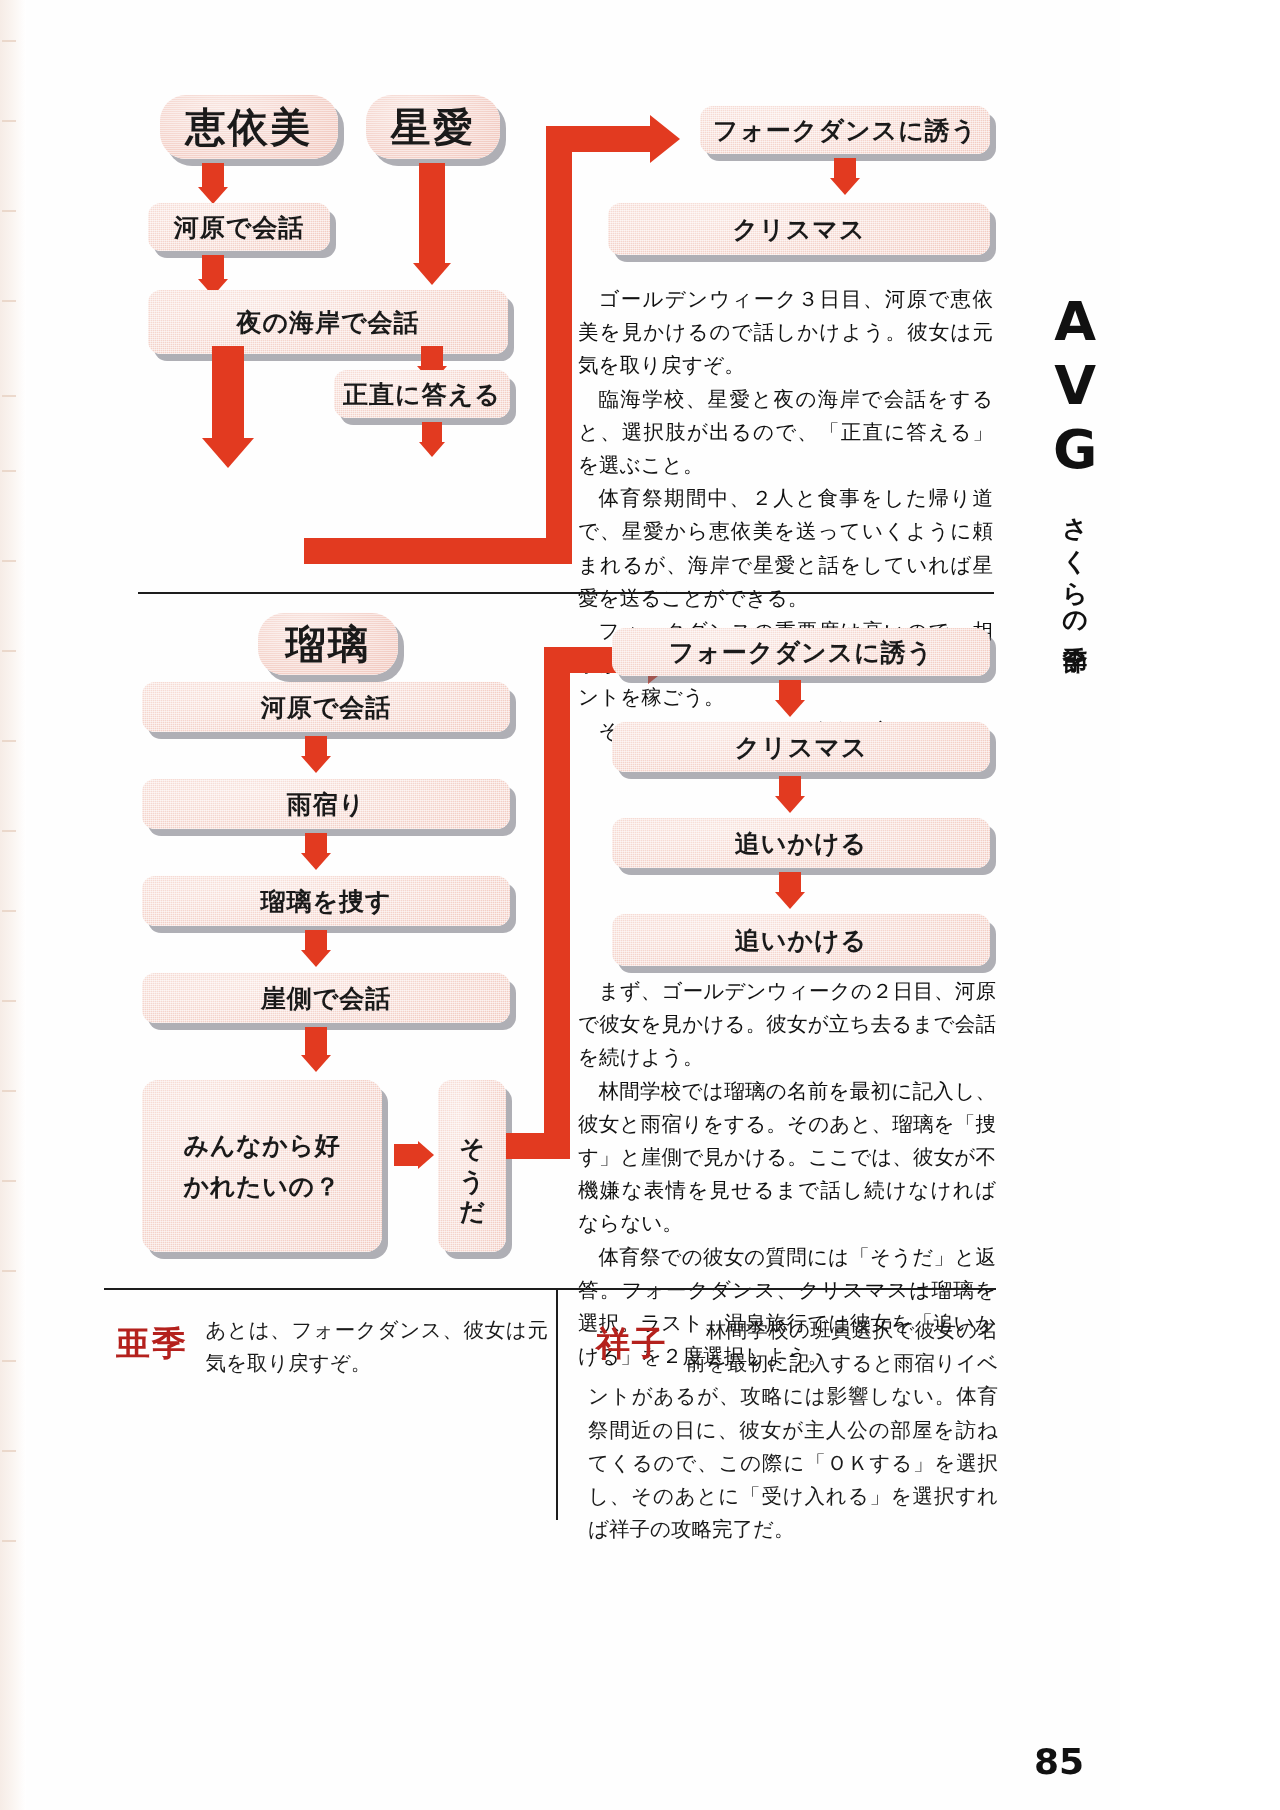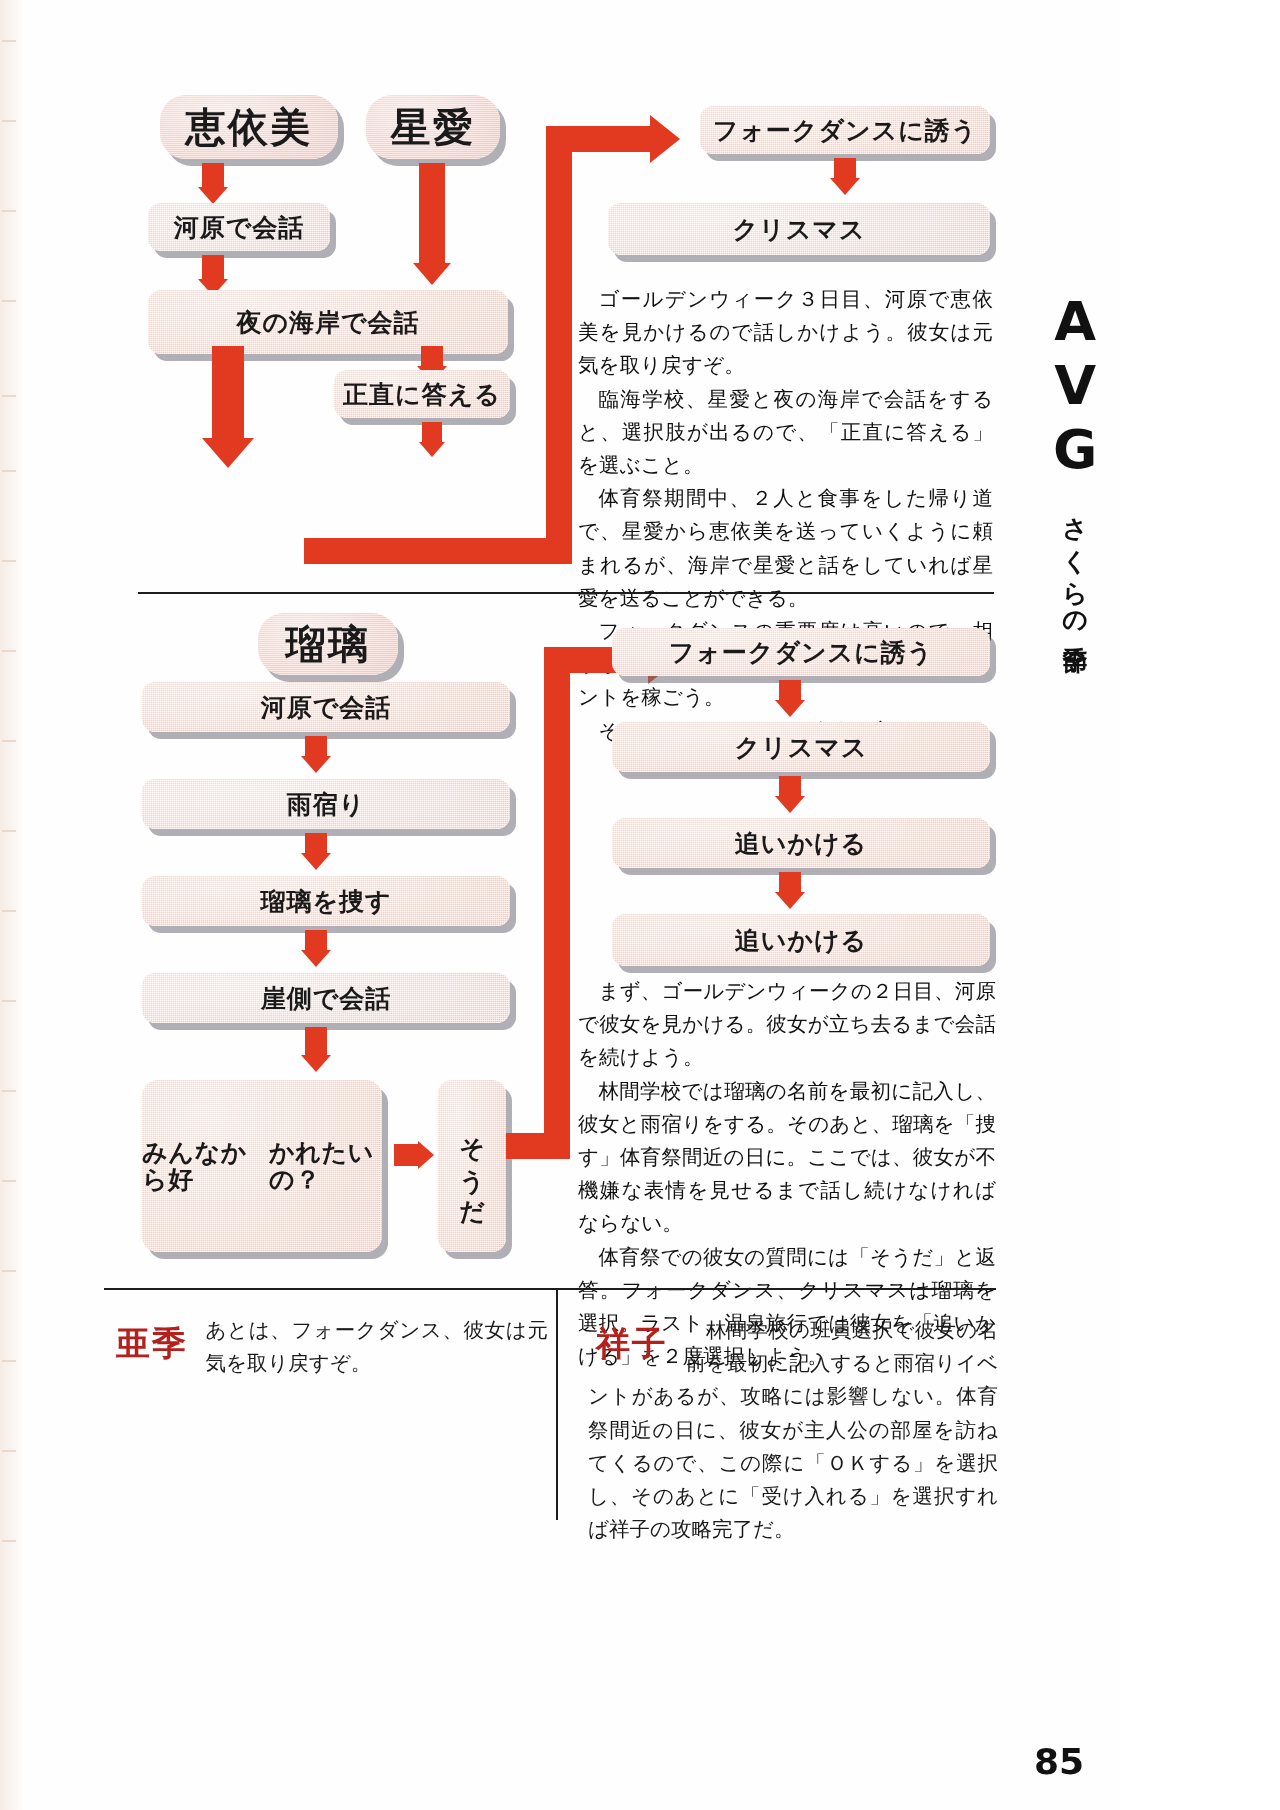--- a/index.html
+++ b/index.html
@@ -76,21 +76,21 @@
   .node.vertical {
     writing-mode: vertical-rl;
     text-orientation: upright;
     font-size: 25px;
     font-weight: 600;
     letter-spacing: .08em;
     border-radius: 14px;
   }
   .node .lines {
     display: flex;
-    flex-direction: row;
+    flex-direction: column;
     gap: 14px;
     font-size: 25px;
     font-weight: 600;
     line-height: 1.1;
   }
 
   
   .arrow-down {
     position: absolute;
     width: 0; height: 0;
@@ -425,21 +425,21 @@
     <div class="shaft" style="width:22px; height:22px;"></div>
     <div class="head" style="top:20px;"></div>
   </div>
 
   <div class="node step wide" style="left:612px; top:914px; width:378px; height:52px;">
     <span>追いかける</span>
   </div>
 
   <div class="body-text" style="left:578px; top:975px; width:418px;">
     <p>まず、ゴールデンウィークの２日目、河原で彼女を見かける。彼女が立ち去るまで会話を続けよう。</p>
-    <p>林間学校では瑠璃の名前を最初に記入し、彼女と雨宿りをする。そのあと、瑠璃を「捜す」体育祭間近の日に。ここでは、彼女が不機嫌な表情を見せるまで話し続けなければならない。</p>
+    <p>林間学校では瑠璃の名前を最初に記入し、彼女と雨宿りをする。そのあと、瑠璃を「捜す」と崖側で見かける。ここでは、彼女が不機嫌な表情を見せるまで話し続けなければならない。</p>
     <p>体育祭での彼女の質問には「そうだ」と返答。フォークダンス、クリスマスは瑠璃を選択。ラスト、温泉旅行では彼女を「追いかける」を２度選択しよう。</p>
   </div>
 
   <div class="hrule" style="left:104px; top:1288px; width:892px;"></div>
 
   <div class="vrule" style="left:556px; top:1288px; height:232px;"></div>
 
   <div class="note" style="left:108px; top:1314px; width:440px;">
     <span class="hdr">亜季</span>
     <p class="cont">あとは、フォークダンス、彼女は元気を取り戻すぞ。</p>

